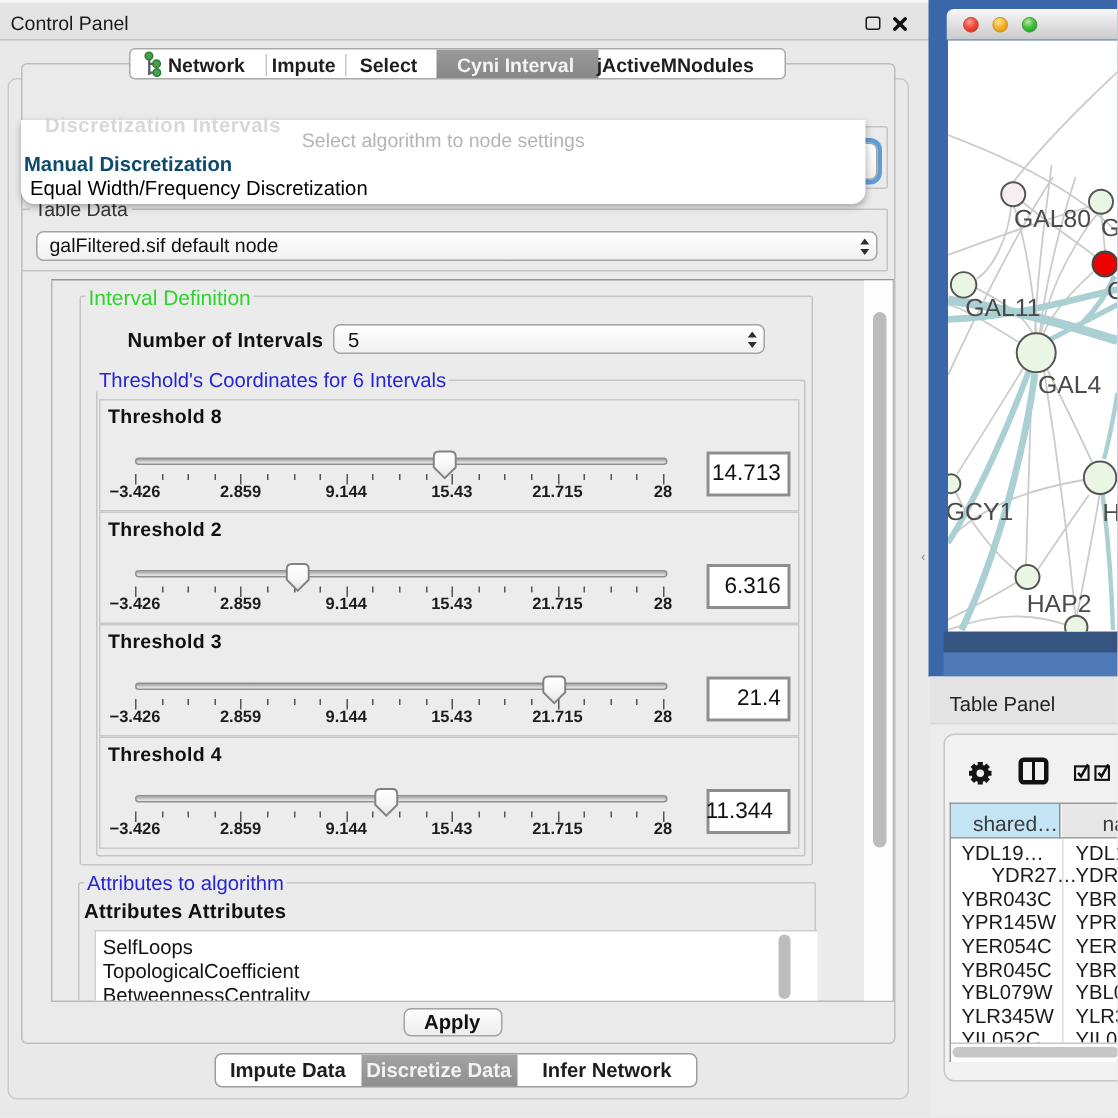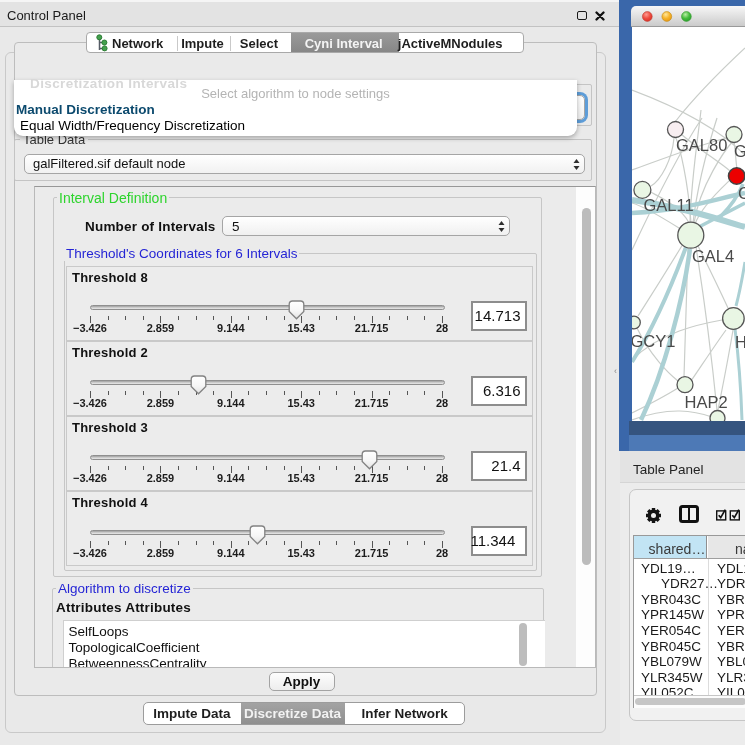--- a/index.html
+++ b/index.html
@@ -236,21 +236,21 @@
             <stop offset="0.55" stop-color="#f6f6f6"></stop>
             <stop offset="1" stop-color="#e3e3e3"></stop>
           </linearGradient>
         </defs>
 <path d="M4.5,1 L12.5,1 Q15.8,1 15.8,4.3 L15.8,11.5 L8.5,18.8 L1.2,11.5 L1.2,4.3 Q1.2,1 4.5,1 Z" fill="url(#thg4)" stroke="#828282" stroke-width="1.3"></path>
       </svg>
       <div style="position:absolute;left:470.5px;top:526px;width:56px;height:30px;background:#fff;border:2px solid #8d8d8d;box-sizing:border-box"></div>
       <div style="position:absolute;left:470.5px;top:526px;width:50px;height:30px;line-height:30px;text-align:left;font-size:15px;color:#111">11.344</div>
 
 <div style="position:absolute;left:52px;top:588px;width:492px;height:110px;border:1px solid #c6c6c6;border-radius:2px;box-sizing:border-box"></div>
-<div style="position:absolute;left:56px;top:581px;background:#ebebeb;padding:0 2px;font-size:13.5px;color:#2525d5">Algorithm to discretize</div>
+<div style="position:absolute;left:56px;top:581px;background:#ebebeb;padding:0 2px;font-size:13.5px;color:#2525d5">Attributes to algorithm</div>
 <div class="b13" style="position:absolute;left:56px;top:600px;font-size:13.5px">Attributes Attributes</div>
 <div style="position:absolute;left:62.5px;top:620px;width:481px;height:60px;background:#fff;border-top:1px solid #cfcfcf;border-left:1px solid #cfcfcf"></div>
 <div style="position:absolute;left:68.5px;top:623.5px;font-size:13.5px;color:#111">SelfLoops</div>
 <div style="position:absolute;left:68.5px;top:639.5px;font-size:13.5px;color:#111">TopologicalCoefficient</div>
 <div style="position:absolute;left:68.5px;top:655.5px;font-size:13.5px;color:#111">BetweennessCentrality</div>
 <div style="position:absolute;left:518.5px;top:623px;width:8.5px;height:43px;background:#bdbdbd;border-radius:4px"></div>
 </div>
   </div>
 
 <div style="position:absolute;left:268.5px;top:671.5px;width:66px;height:19px;border:1px solid #a3a3a3;border-radius:5px;background:linear-gradient(#fdfdfd,#ededed);box-sizing:border-box"></div>

